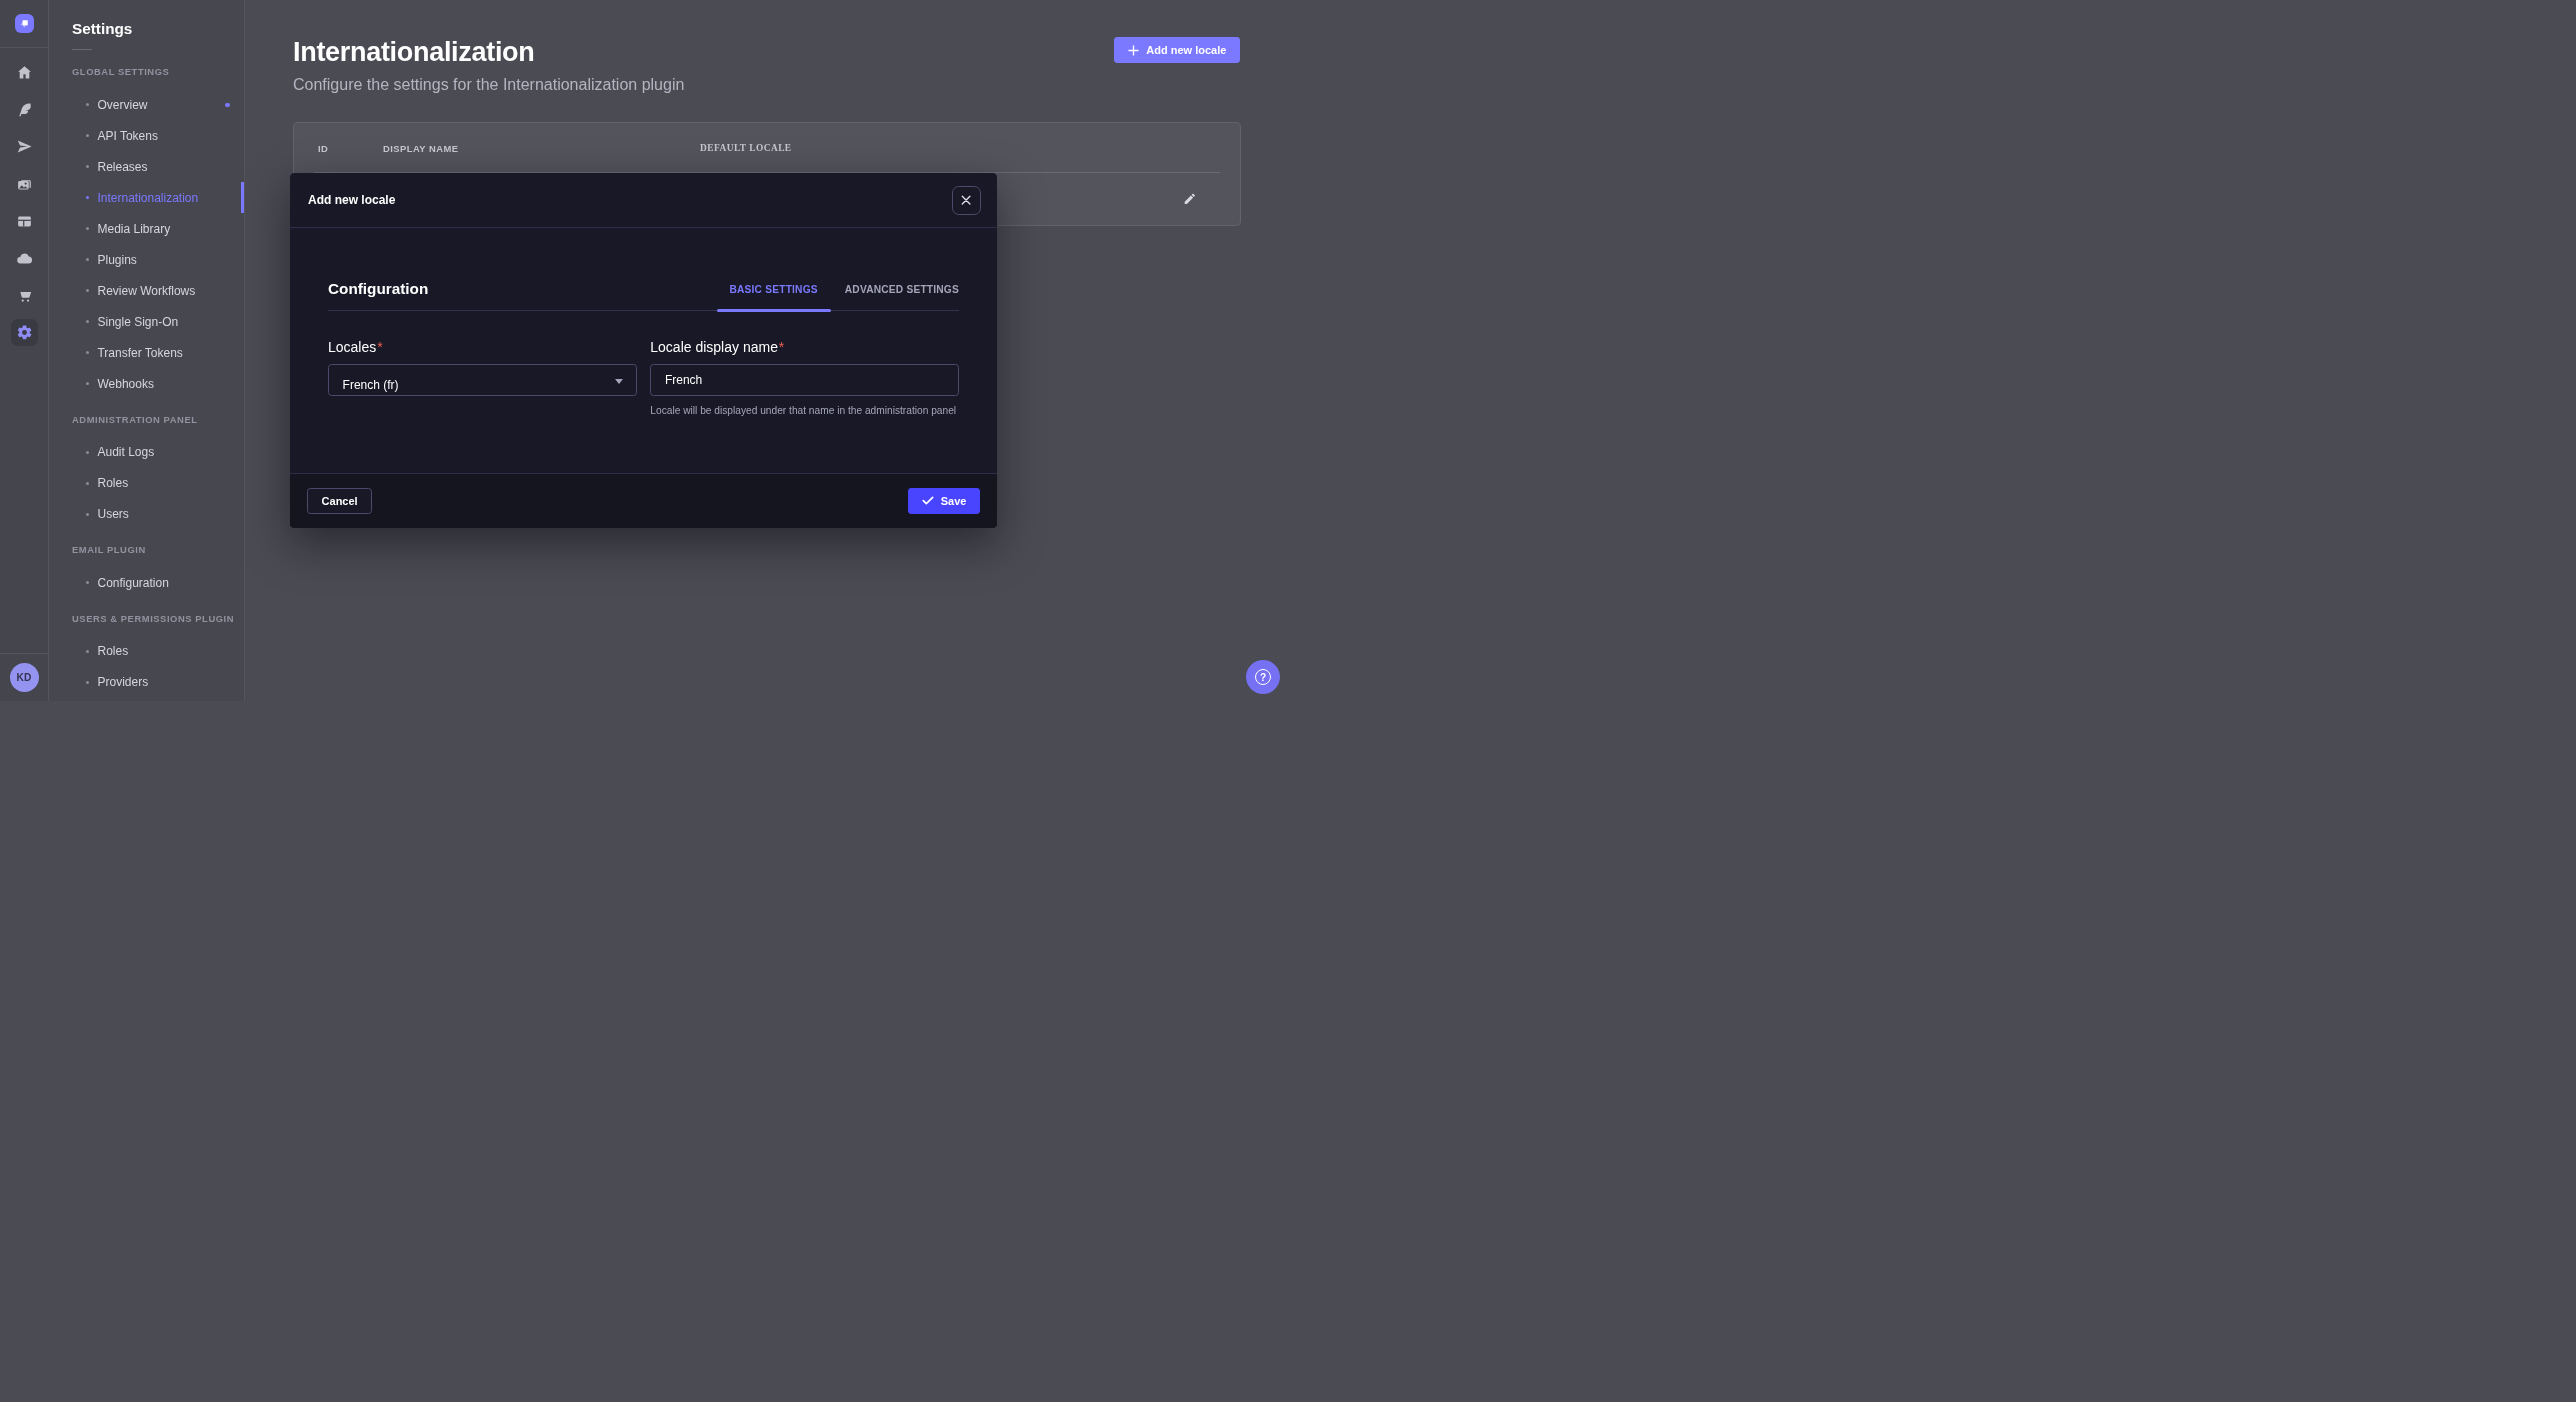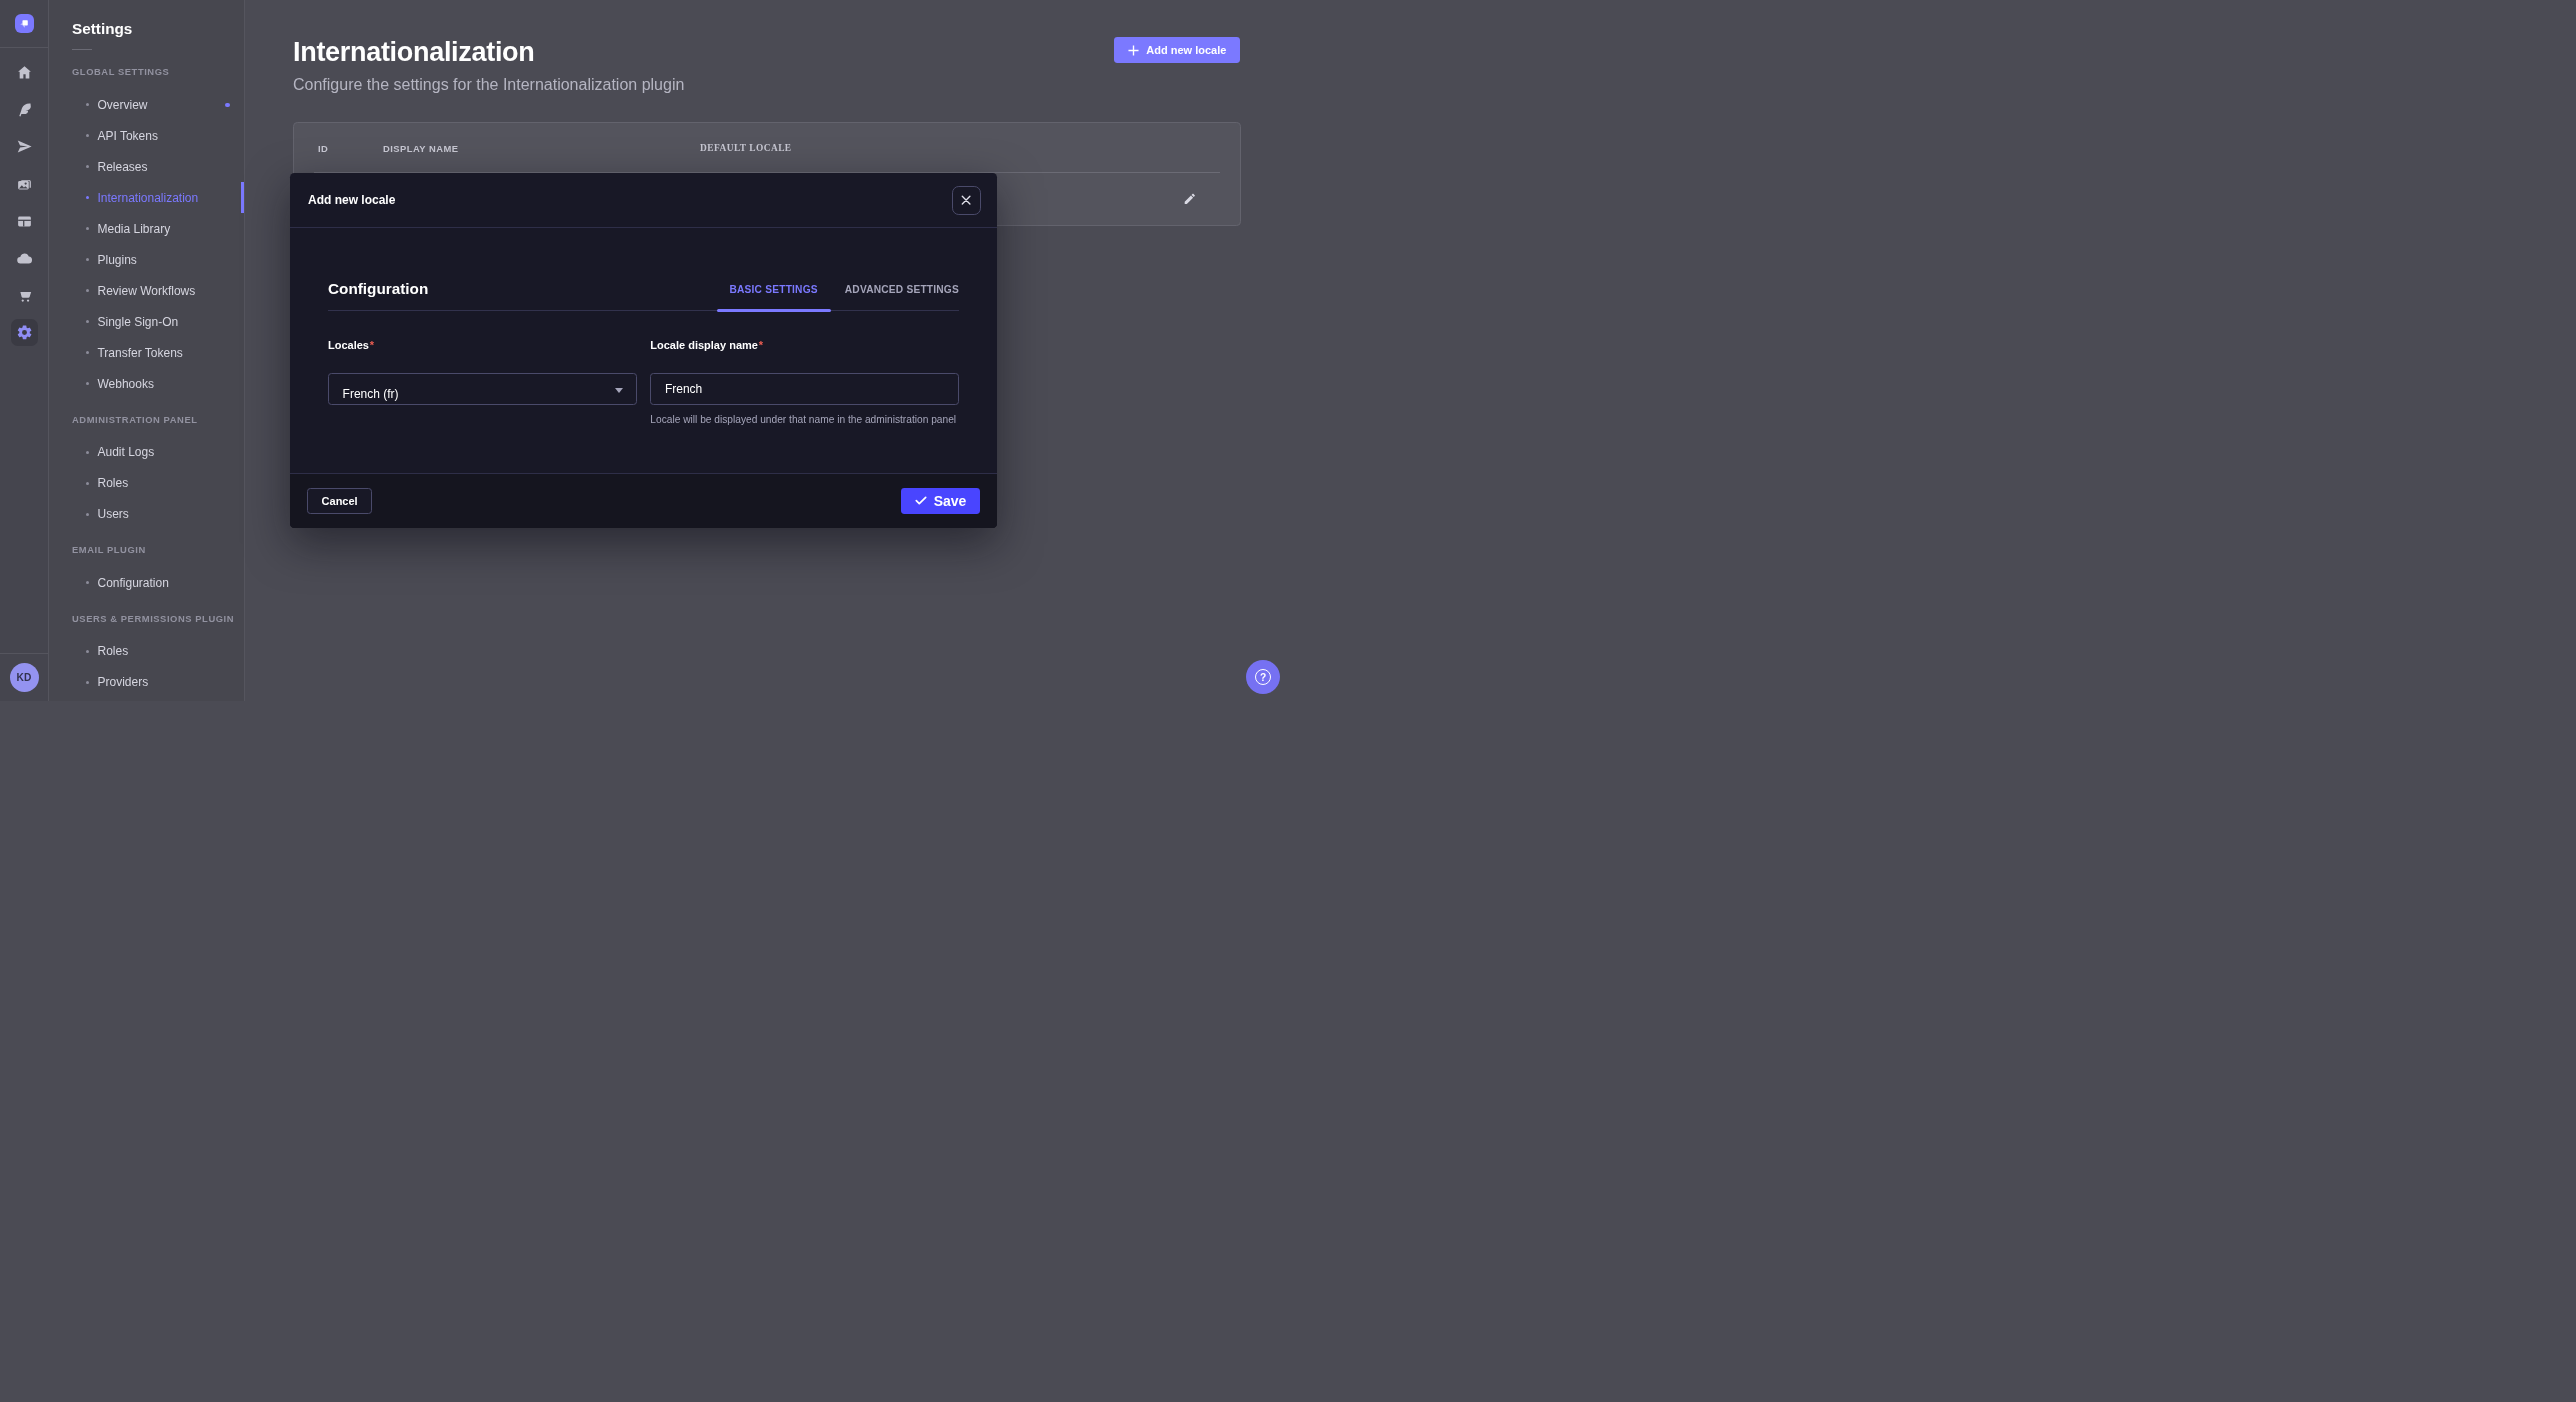--- a/index.html
+++ b/index.html
@@ -94,43 +94,43 @@
   .section-head h4 { color:#ffffff; font-size:15.3px; font-weight:bold;
     padding-bottom:12.8px; }
   .tabs { display:flex; gap:27px;margin-top:26px; }
   .tab { position:relative; background:transparent; border:none; cursor:pointer;
     font-family:"Liberation Sans","DejaVu Sans",sans-serif; font-size:10.2px;
     font-weight:bold; letter-spacing:.02em; color:#a5a5ba; padding:0 0 15.3px 0; }
   .tab.active { color:#7b79ff; }
   .tab.active::after { content:""; position:absolute; left:-12.8px; right:-12.8px;
     bottom:-1.7px; height:3.4px; border-radius:1.7px; background:#7b79ff; }
   .fields { margin-top:28px; display:grid; grid-template-columns:1fr 1fr; gap:13.6px; }
-  .field label { display:block; color:#ffffff; font-size:11px; font-weight:bold;
-    margin-bottom:22px; }
+  .field label { display:block; color:#ffffff; font-size:14px; font-weight:normal;
+    margin-bottom:9px; }
   .req { color:#ee5e52; margin-left:0.9px; }
   .select-box { position:relative; height:32px; border:0.9px solid #4a4a6a;
     border-radius:3.4px; background:#181826; display:flex; align-items:center;
     padding:0 13.6px; cursor:pointer; }
   .select-box .sel-val { color:#ffffff; font-size:12px;margin-top:9px; }
   .caret { position:absolute; right:12.8px; top:50%; margin-top:-1.7px; width:0; height:0;
     border-left:4.3px solid transparent; border-right:4.3px solid transparent;
     border-top:5.1px solid #a5a5ba; }
   .text-input { width:100%; height:32px; border:0.9px solid #4a4a6a; border-radius:3.4px;
     background:#181826; color:#ffffff; font-size:12px; padding:0 13.6px;
     font-family:"Liberation Sans","DejaVu Sans",sans-serif; outline:none; }
   .hint { margin-top:6.8px; color:#a5a5ba; font-size:10.2px; line-height:1.6; }
   .modal-foot { position:absolute; left:0; right:0; bottom:0; height:55px;
     border-top:0.9px solid #2e2e48; background:#15151f; border-radius:0 0 4.3px 4.3px;
     display:flex; align-items:center; justify-content:space-between; padding:0 17px; }
   .cancel-btn { height:26.4px; padding:0 13.6px; background:#181826;
     border:0.9px solid #4a4a6a; border-radius:3.4px; color:#ffffff; font-size:11px;
     font-weight:bold; cursor:pointer;
     font-family:"Liberation Sans","DejaVu Sans",sans-serif; }
   .save-btn { height:26.4px; padding:0 13.6px; background:#4945ff; border:none;
-    border-radius:3.4px; color:#ffffff; font-size:14px; font-weight:bold;
+    border-radius:3.4px; color:#ffffff; font-size:11px; font-weight:bold;
     display:flex; align-items:center; gap:6.8px; cursor:pointer;
     font-family:"Liberation Sans","DejaVu Sans",sans-serif; }
 
   
   .help-fab { position:absolute; left:1246px; top:660px; width:34px; height:34px;
     border-radius:50%; background:#7671f2; border:none; display:flex;
     align-items:center; justify-content:center; cursor:pointer; z-index:6; }
   .help-ring { width:16px; height:16px; border-radius:50%; border:1.7px solid #ffffff;
     color:#ffffff; font-size:10.2px; font-weight:bold; display:flex;
     align-items:center; justify-content:center; }

